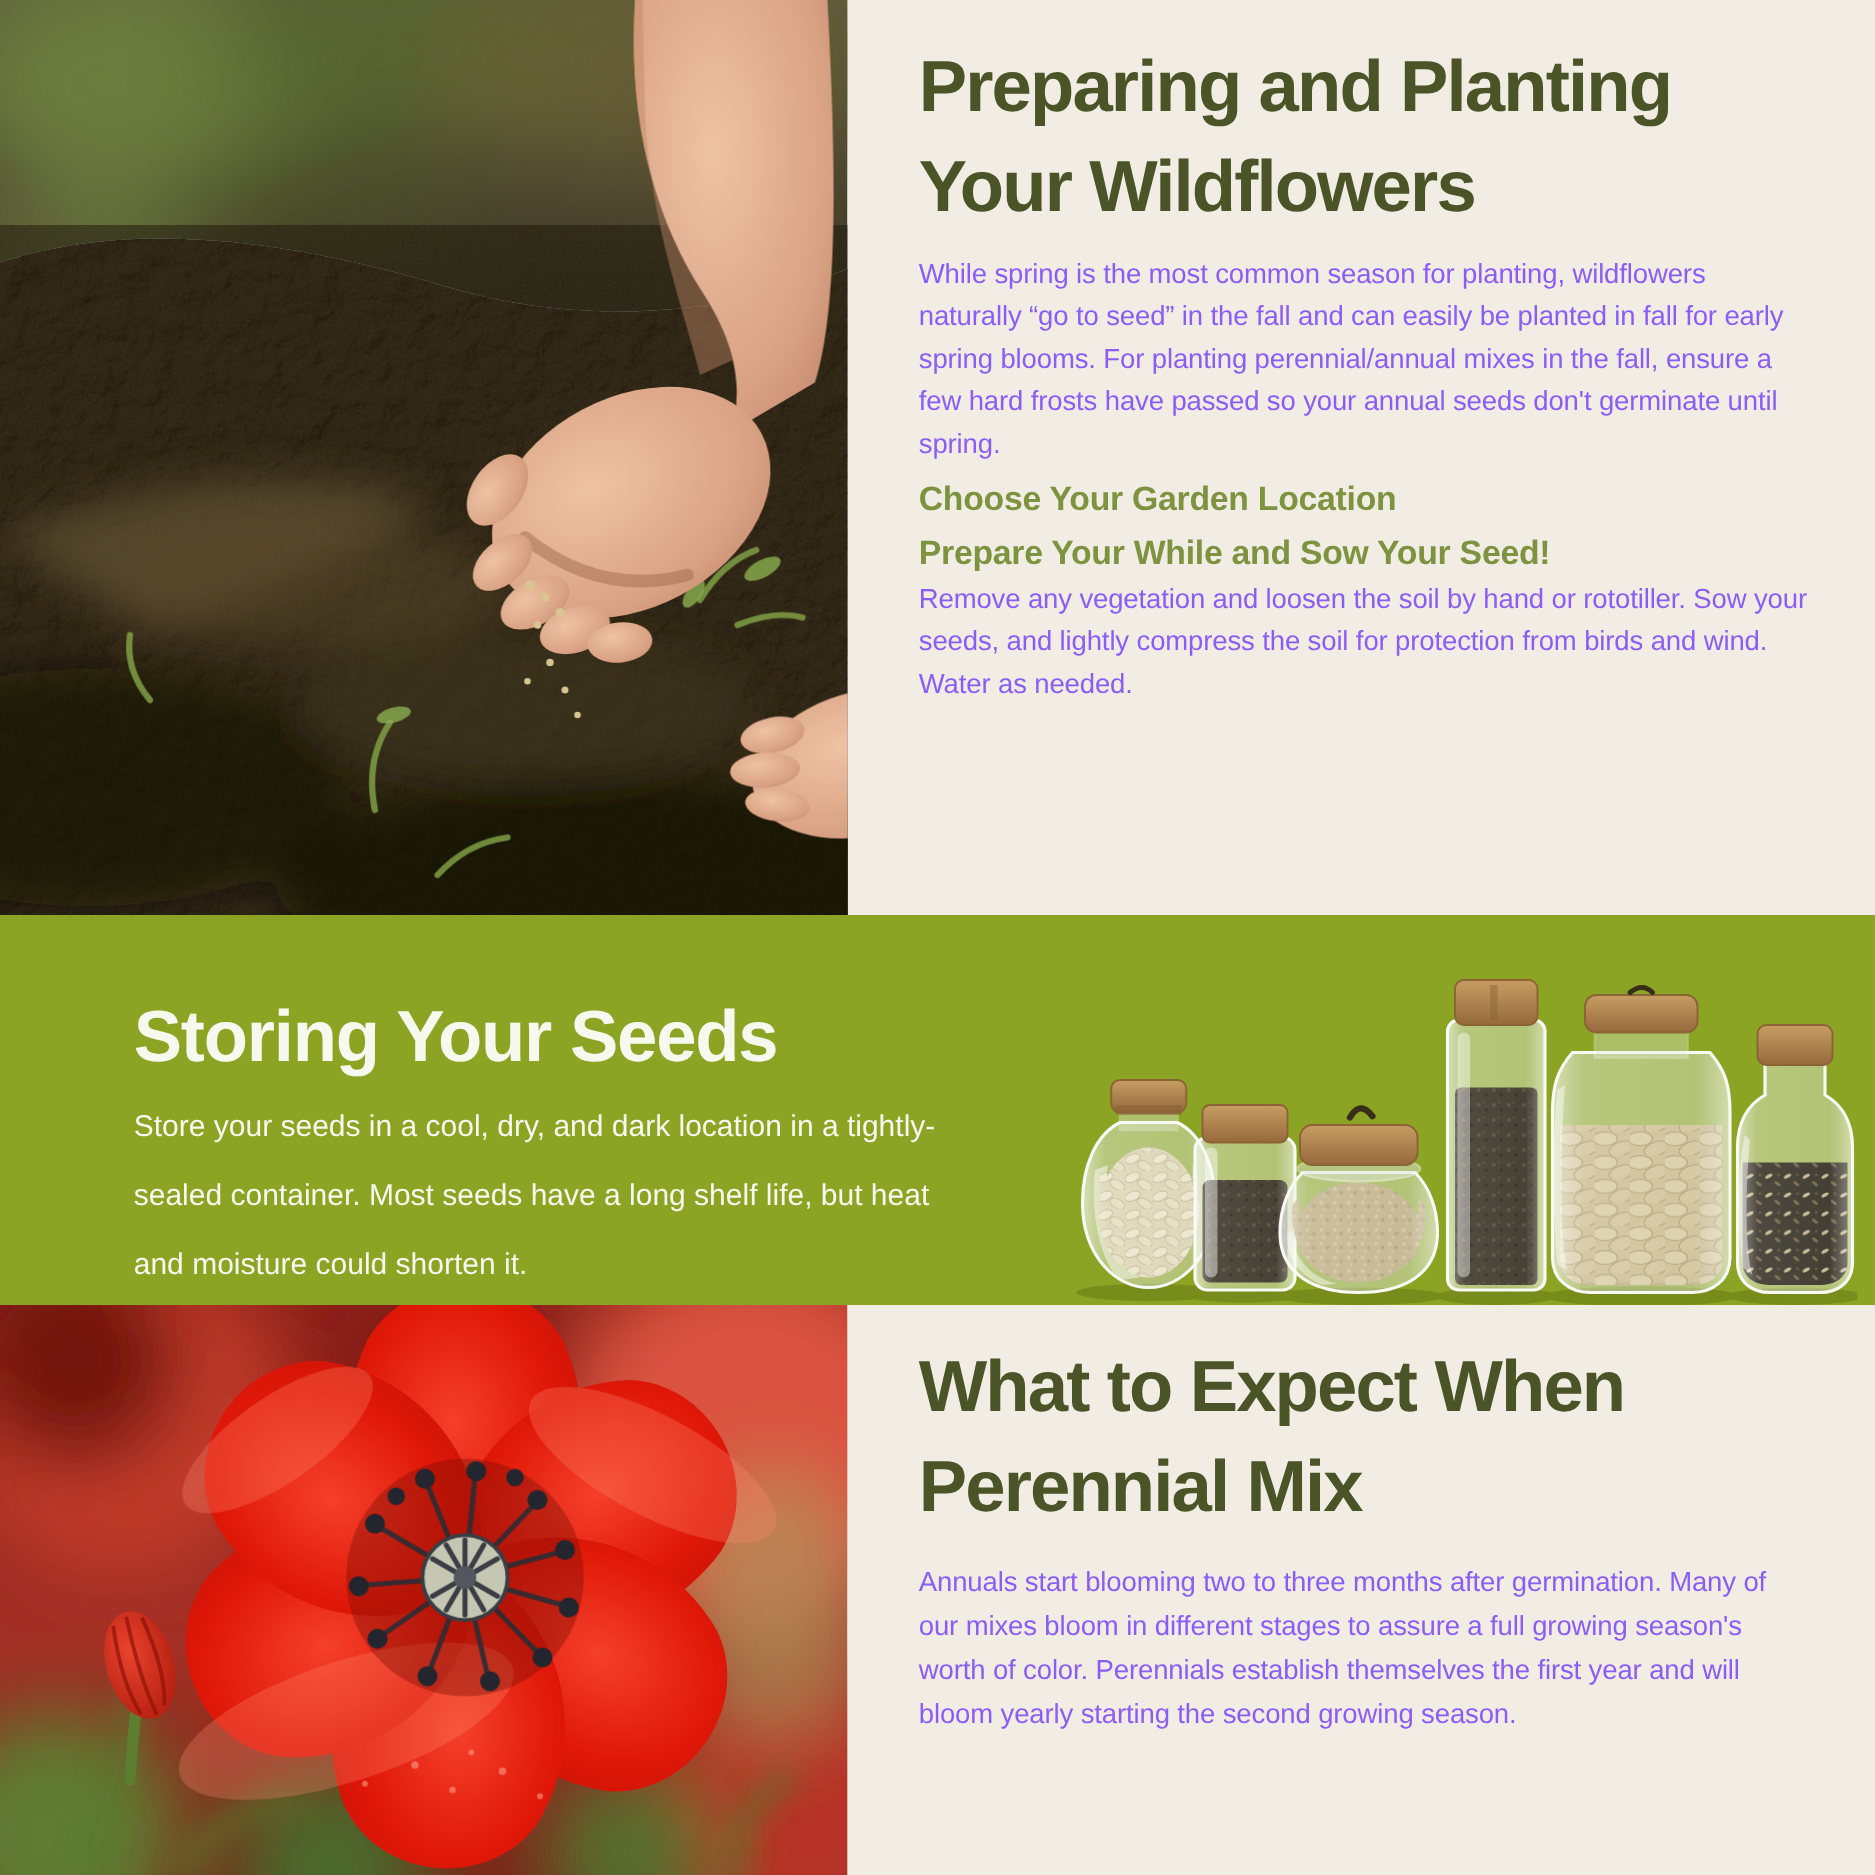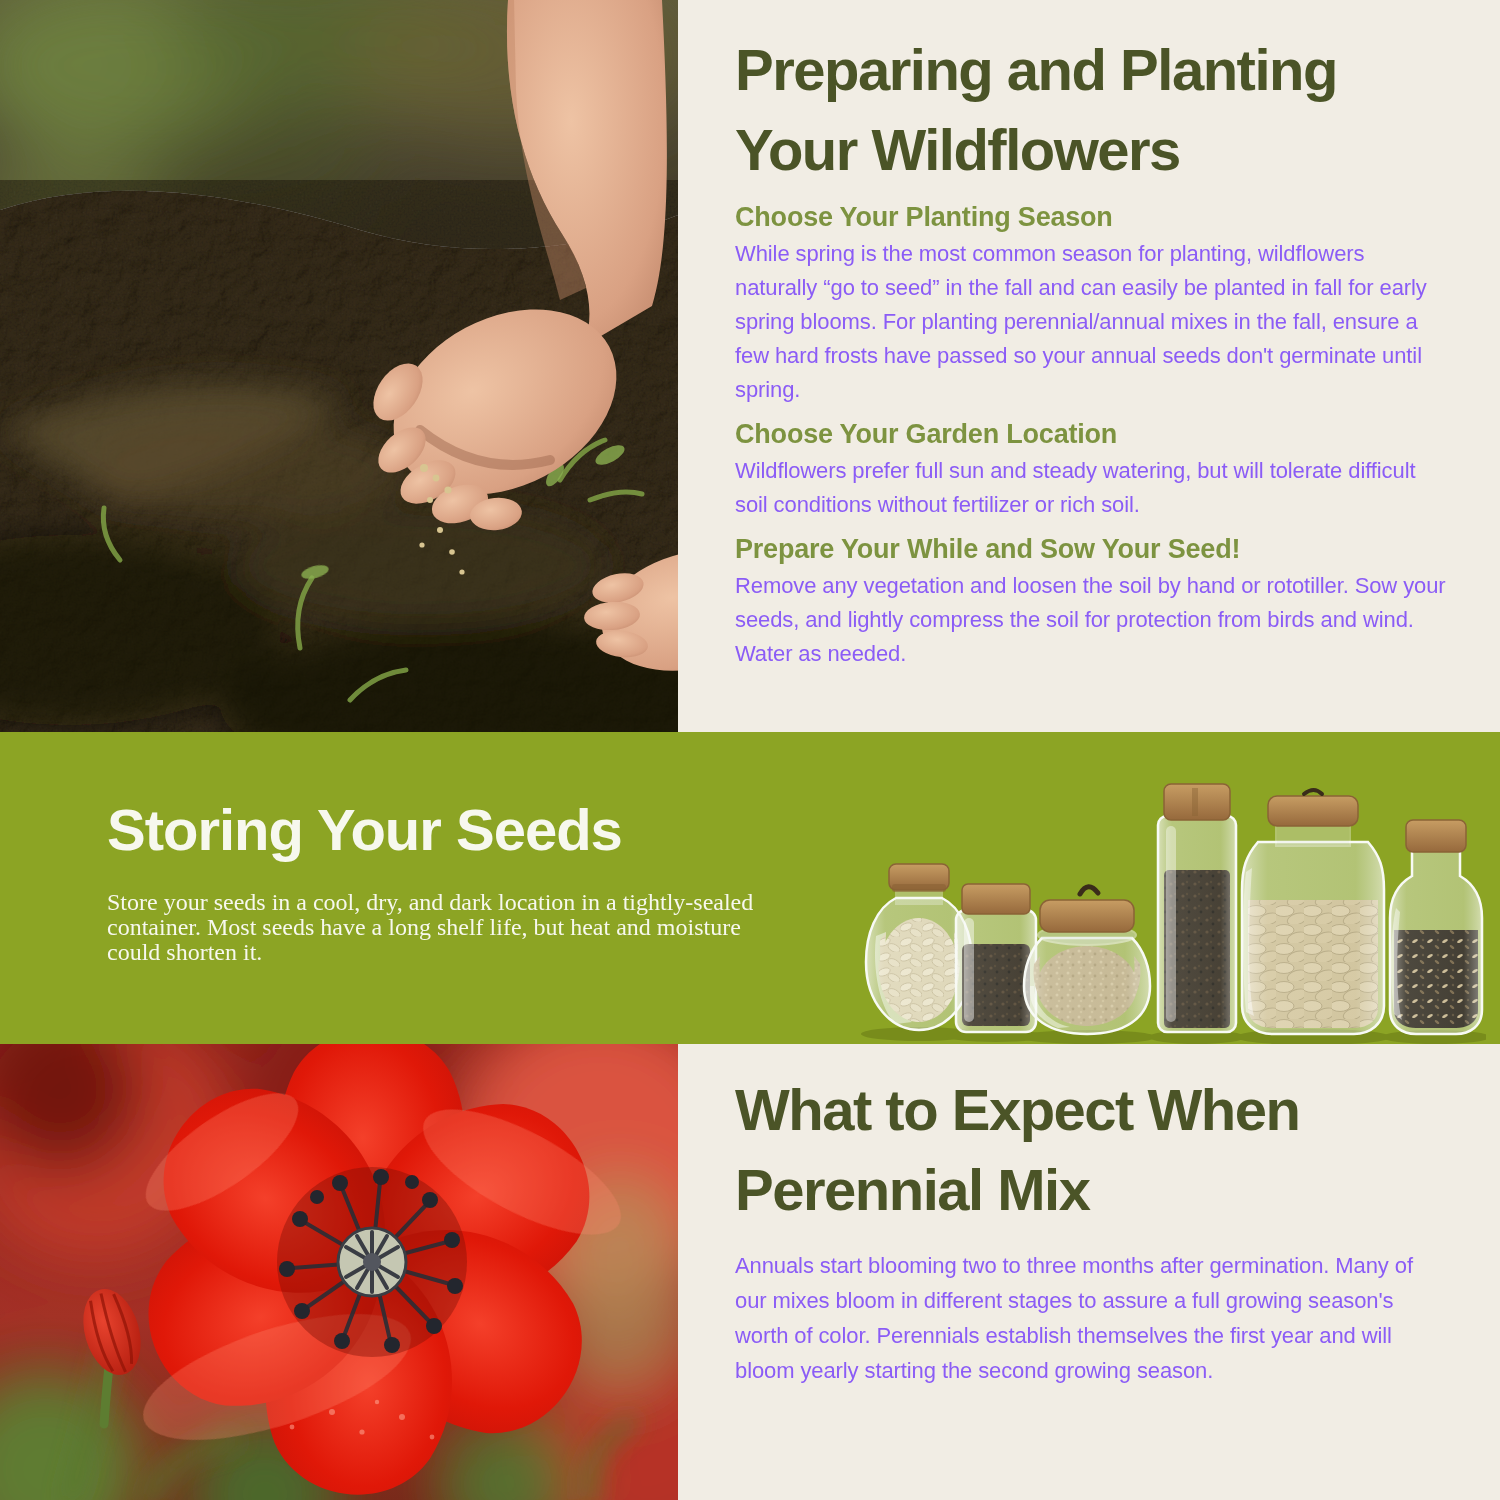--- a/index.html
+++ b/index.html
@@ -45,22 +45,22 @@
   
   .band{
     height:312px;flex:0 0 312px;
     background:#8ca424;
     position:relative;overflow:hidden;
     color:#ffffff;
   }
   .band-text{position:absolute;left:107px;top:58px;width:660px;}
   .band-text h2{color:#f7f8ee;letter-spacing:-1px;}
   .band-text .body-text{
-    color:#f7f8ee;margin-top:20px;
-    font-size:24px;line-height:25px;max-width:655px;letter-spacing:0;font-family:Liberation Serif, serif;
+    color:#f7f8ee;margin-top:4px;
+    font-size:24px;line-height:55px;max-width:655px;letter-spacing:0;
   }
   .jars{position:absolute;right:14px;bottom:0;width:630px;height:272px;}
   .jars svg{display:block;width:100%;height:100%;}
   .bottom .panel{padding-top:26px;}
   .bottom .body-text{margin-top:18px;font-size:22px;line-height:35px;}
 </style>
 </head>
 <body>
 
 <div class="page">
@@ -172,25 +172,23 @@
         </g>
       </svg>
     </div>
 
     <div class="panel top-panel">
       <h1>
         <span class="line">Preparing and Planting</span>
         <span class="line">Your Wildflowers</span>
       </h1>
 
-      <h3 class="subhead">Choose Your Planting Season</h3>
       <p class="body-text">While spring is the most common season for planting, wildflowers naturally “go to seed” in the fall and can easily be planted in fall for early spring blooms. For planting perennial/annual mixes in the fall, ensure a few hard frosts have passed so your annual seeds don't germinate until spring.</p>
 
       <h3 class="subhead">Choose Your Garden Location</h3>
-      <p class="body-text">Wildflowers prefer full sun and steady watering, but will tolerate difficult soil conditions without fertilizer or rich soil.</p>
 
       <h3 class="subhead">Prepare Your While and Sow Your Seed!</h3>
       <p class="body-text">Remove any vegetation and loosen the soil by hand or rototiller. Sow your seeds, and lightly compress the soil for protection from birds and wind. Water as needed.</p>
     </div>
   </section>
 
   <section class="band">
     <div class="band-text">
       <h2>
         <span class="line">Storing Your Seeds</span>

